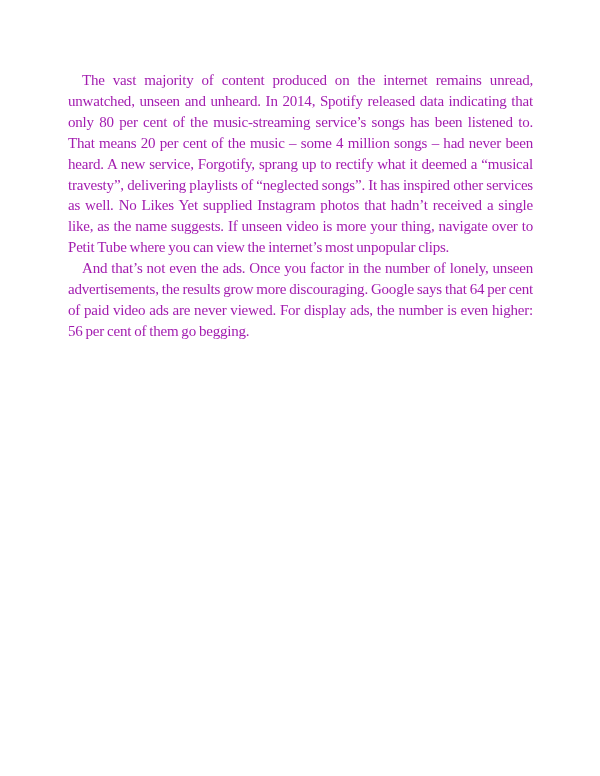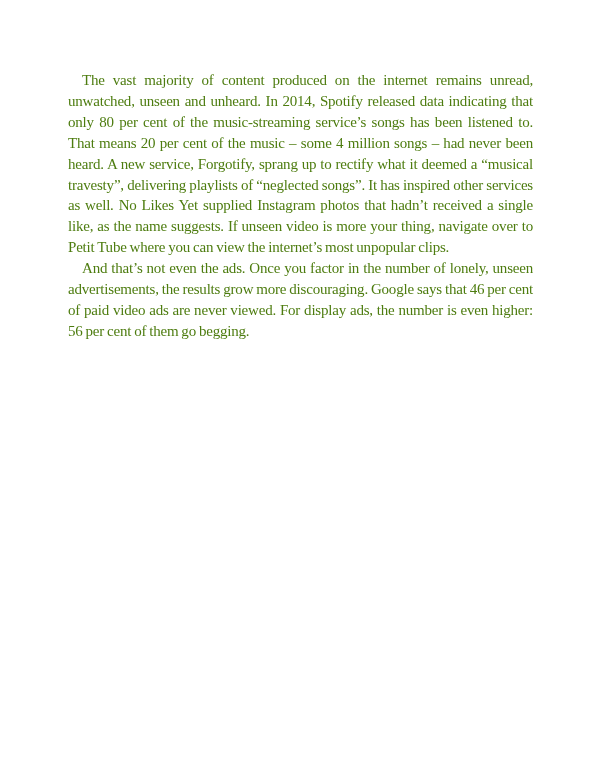--- a/index.html
+++ b/index.html
@@ -20,29 +20,29 @@
     top: 70px;
     width: 465px;
   }
   .para {
     margin: 0;
     padding: 0;
     font-family: "Liberation Serif", "DejaVu Serif", serif;
     font-size: 15px;
     line-height: 20.9px;
     font-weight: 400;
-    color: #4d7c0f;
+    color: #a21caf;
     text-align: justify;
     text-indent: 14px;
     letter-spacing: -0.2px;
     word-spacing: -0.6px;
     hyphens: none;
   }
 </style>
 </head>
 <body>
 
 <div class="page">
   <div class="text-block">
     <p class="para">The vast majority of content produced on the internet remains unread, unwatched, unseen and unheard. In 2014, Spotify released data indicating that only 80 per cent of the music-streaming service’s songs has been listened to. That means 20 per cent of the music – some 4 million songs – had never been heard. A new service, Forgotify, sprang up to rectify what it deemed a “musical travesty”, delivering playlists of “neglected songs”. It has inspired other services as well. No Likes Yet supplied Instagram photos that hadn’t received a single like, as the name suggests. If unseen video is more your thing, navigate over to Petit Tube where you can view the internet’s most unpopular clips.</p>
-    <p class="para">And that’s not even the ads. Once you factor in the number of lonely, unseen advertisements, the results grow more discouraging. Google says that 46 per cent of paid video ads are never viewed. For display ads, the number is even higher: 56 per cent of them go begging.</p>
+    <p class="para">And that’s not even the ads. Once you factor in the number of lonely, unseen advertisements, the results grow more discouraging. Google says that 64 per cent of paid video ads are never viewed. For display ads, the number is even higher: 56 per cent of them go begging.</p>
   </div>
 </div>
 
 </body></html>

